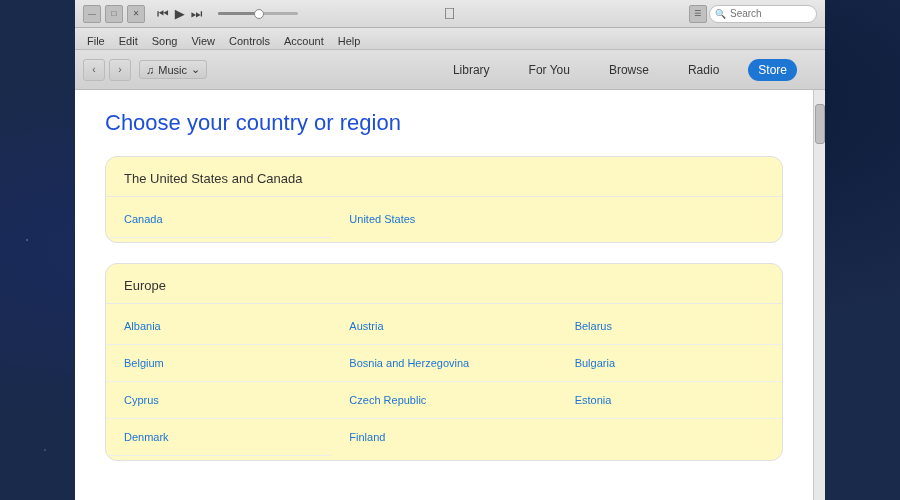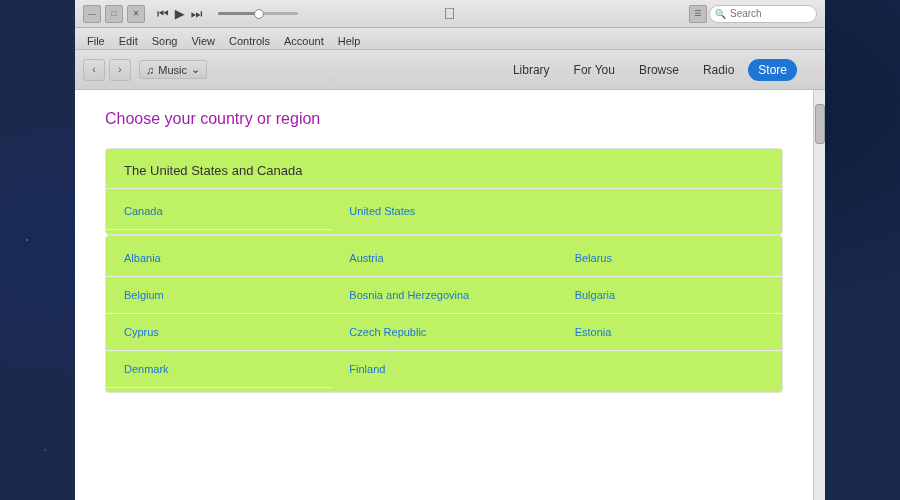--- a/index.html
+++ b/index.html
@@ -233,21 +233,21 @@
       font-size: 11px;
       color: #333;
       gap: 4px;
       cursor: pointer;
       margin-left: 4px;
     }
 
     .nav-tabs {
       display: flex;
       align-items: flex-end;
-      gap: 4px;
+      gap: 19px;
       margin-left: auto;
       margin-right: 20px;
     }
 
     .nav-tab {
       font-size: 12px;
       color: #333;
       padding: 4px 10px;
       border-radius: 12px;
       cursor: pointer;
@@ -290,32 +290,33 @@
     .scrollbar-thumb {
       width: 10px;
       height: 40px;
       background: #c0c0c0;
       border: 1px solid #a0a0a0;
       border-radius: 3px;
       margin-top: 14px;
     }
 
     .page-title {
-      font-size: 16px;
+      font-size: 22px;
       font-weight: 300;
-      color: #a21caf;
+      color: #1d4ed8;
       margin-bottom: 20px;
     }
 
     
     .region-section {
       border: 1px solid #e0e0e0;
-      border-radius: 4px;
+      border-radius: 12px;
+      margin-bottom: 20px;
       overflow: hidden;
-      background: #bef264;
+      background: #fef9c3;
     }
 
     .region-header {
       padding: 14px 18px 10px;
       font-size: 13px;
       font-weight: 500;
       color: #333;
       border-bottom: 1px solid #e8e8e8;
     }
 
@@ -404,20 +405,21 @@
 
       <div class="region-section">
         <div class="region-header">The United States and Canada</div>
         <div class="country-grid">
           <div class="country-item">Canada</div>
           <div class="country-item">United States</div>
         </div>
       </div>
 
       <div class="region-section">
+        <div class="region-header">Europe</div>
         <div class="country-grid">
           <div class="country-item">Albania</div>
           <div class="country-item">Austria</div>
           <div class="country-item">Belarus</div>
           <div class="country-item">Belgium</div>
           <div class="country-item">Bosnia and Herzegovina</div>
           <div class="country-item">Bulgaria</div>
           <div class="country-item">Cyprus</div>
           <div class="country-item">Czech Republic</div>
           <div class="country-item">Estonia</div>

